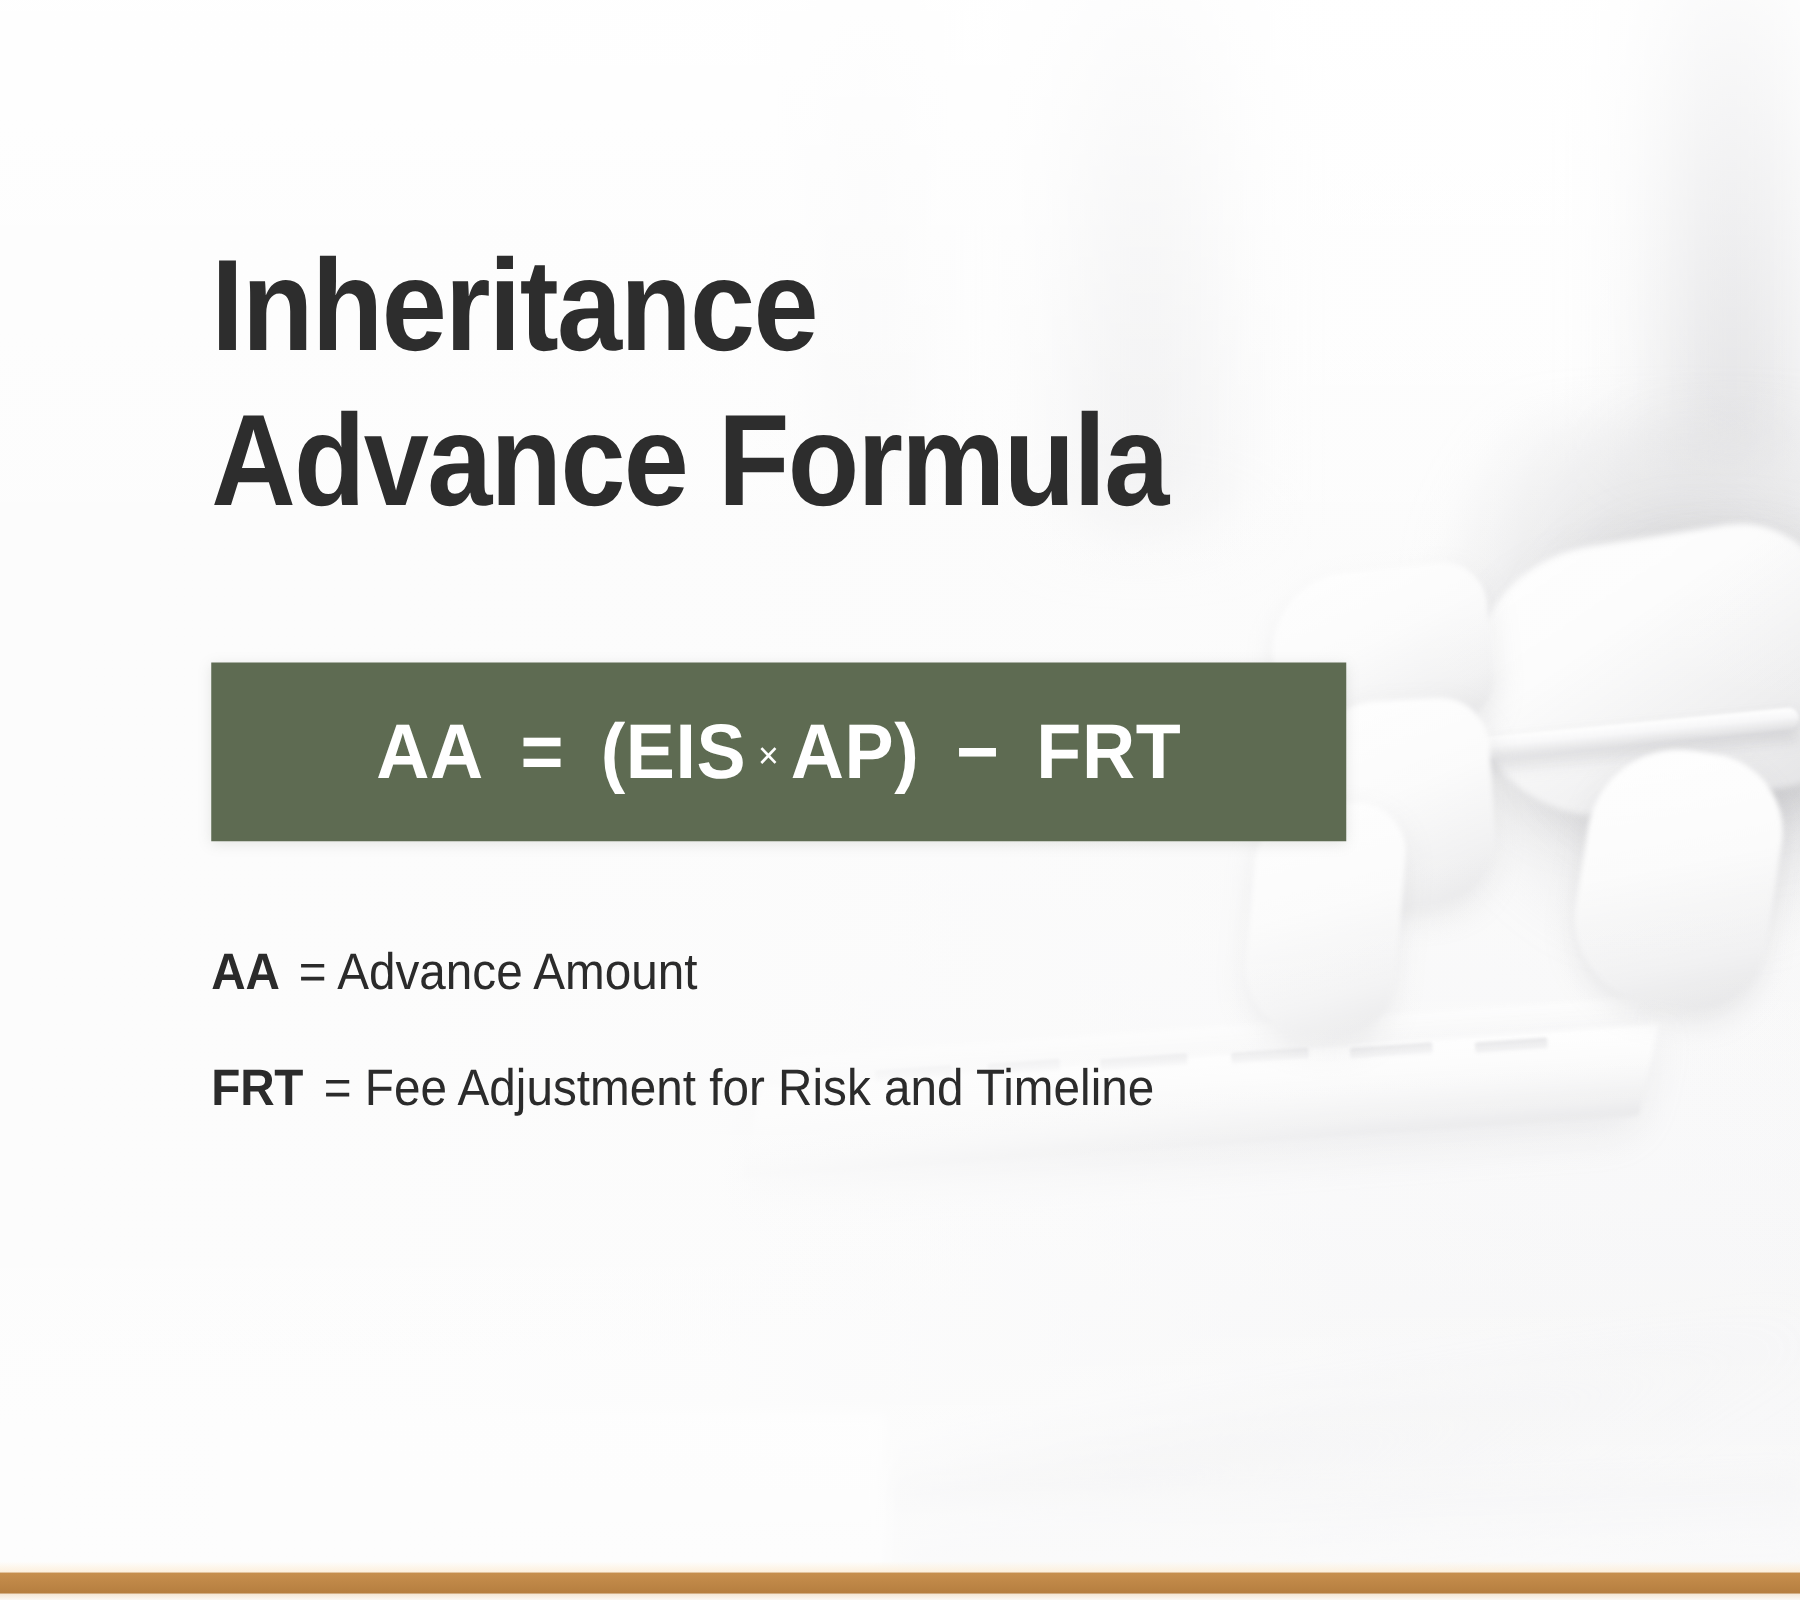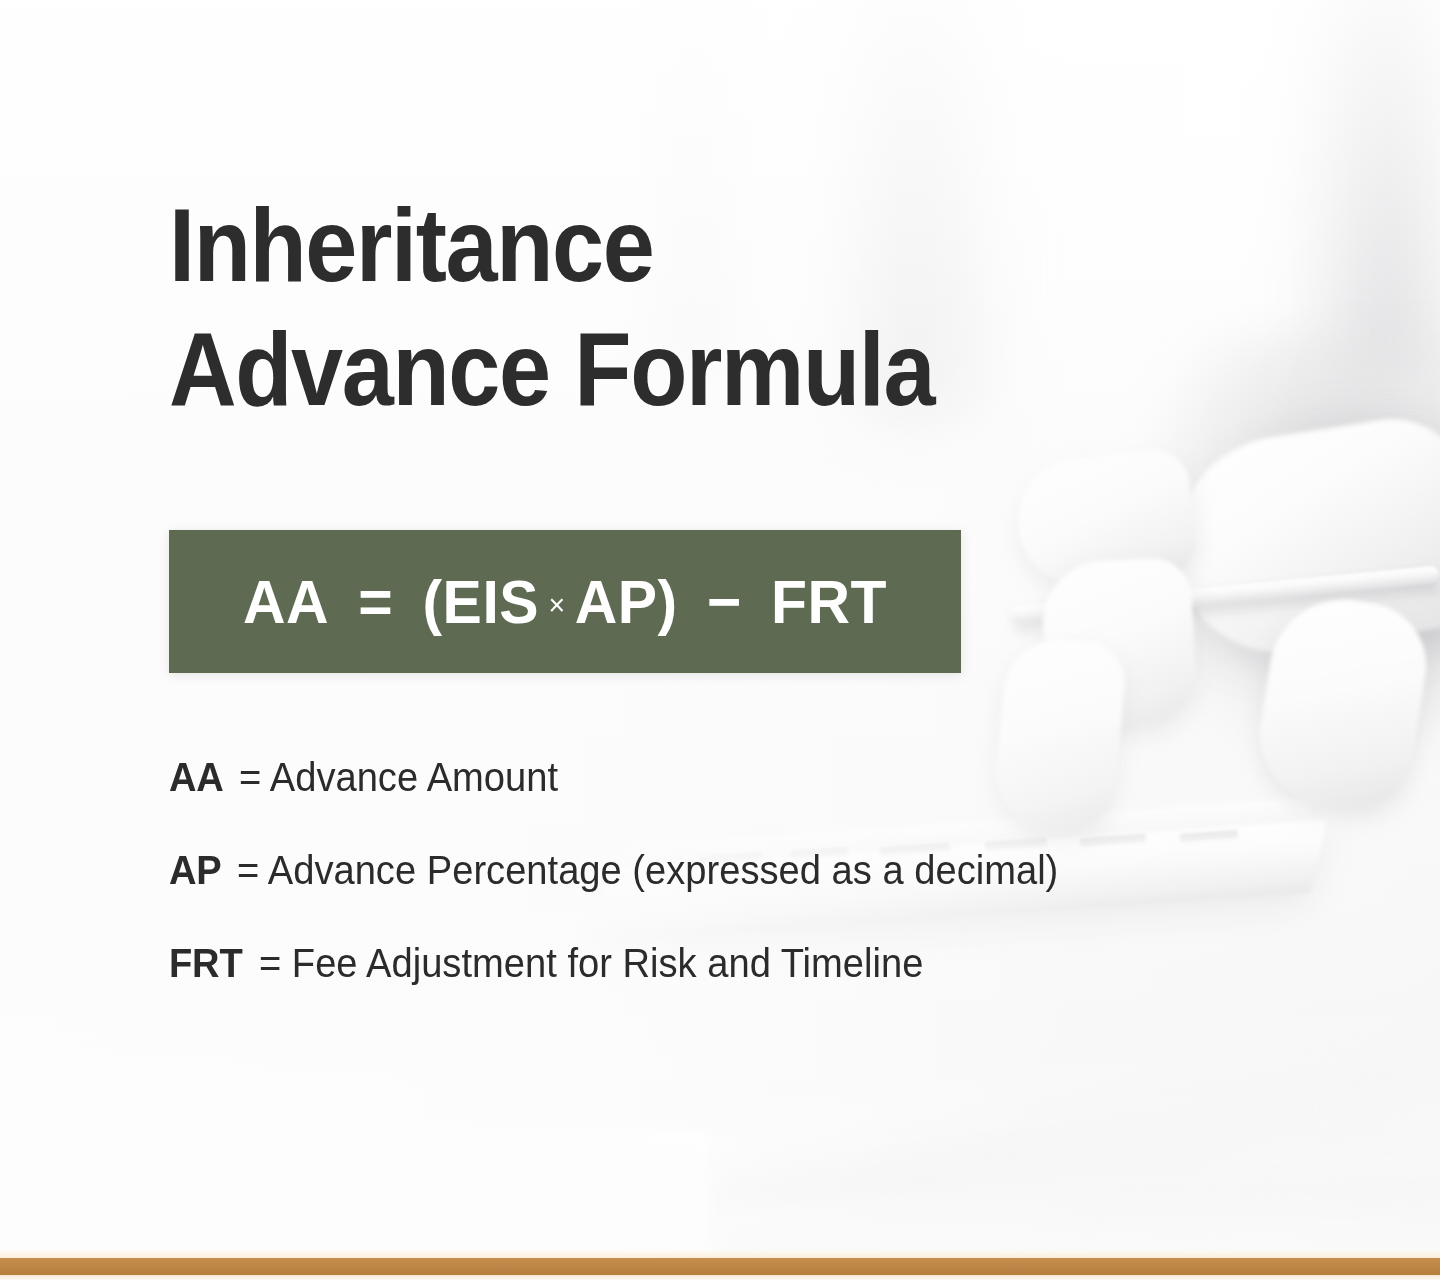--- a/index.html
+++ b/index.html
@@ -218,21 +218,21 @@
     font-family:"Liberation Sans", sans-serif;
     transform:scaleX(.90);
     transform-origin:left top;
     white-space:pre-line;
   }
 
   .formula-banner {
     position:absolute;
     left:169px;
     top:530px;
-    width:792px;
+    width:908px;
     height:143px;
     background:#5e6b52;
     display:flex;
     align-items:center;
     justify-content:center;
     box-shadow:0 2px 10px rgba(120,125,115,.18);
   }
   .formula-text {
     color:#ffffff;
     font-size:62px;
@@ -359,24 +359,20 @@
         <span>AA</span><span class="sp"> </span><span>=</span><span class="sp"> </span><span>(EIS</span><span class="op-times">×</span><span>AP)</span><span class="sp"> </span><span>−</span><span class="sp"> </span><span>FRT</span>
       </div>
     </div>
 
     <div class="legend">
       <div class="legend-row">
         <span class="abbr">AA</span>
         <span class="defn">= Advance Amount</span>
       </div>
       <div class="legend-row">
-        <span class="abbr">AP</span>
-        <span class="defn">= Advance Percentage (expressed as a decimal)</span>
-      </div>
-      <div class="legend-row">
         <span class="abbr">FRT</span>
         <span class="defn">= Fee Adjustment for Risk and Timeline</span>
       </div>
     </div>
 
     <div class="bottom-bar-glow"></div>
     <div class="bottom-bar"></div>
     <div class="bottom-bar-under"></div>
 
   </div>

